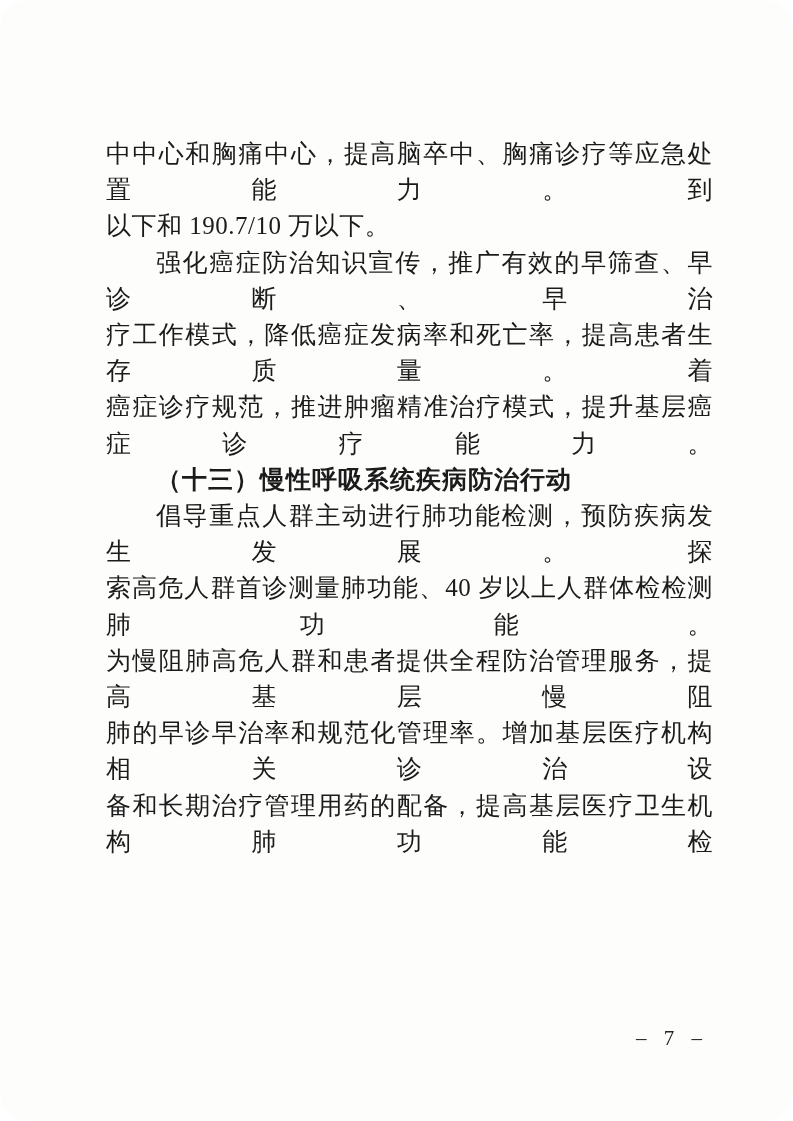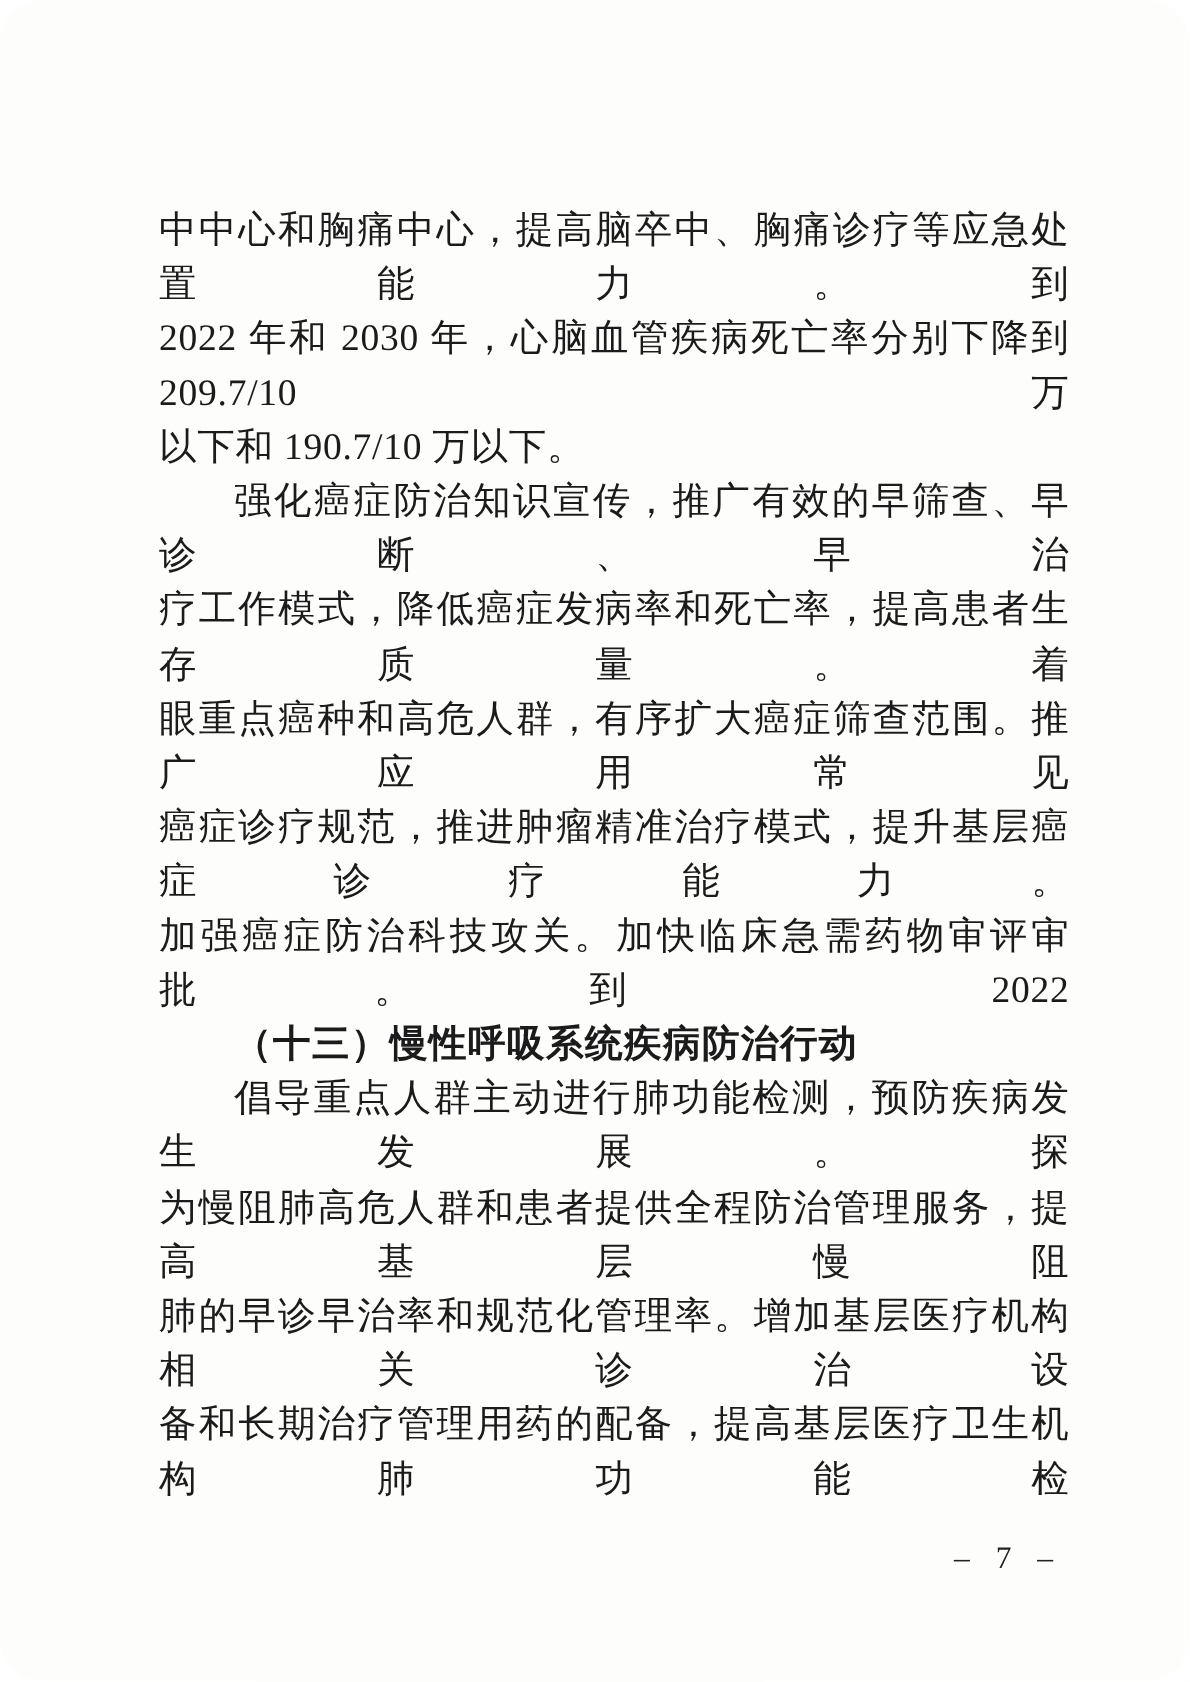--- a/index.html
+++ b/index.html
@@ -52,27 +52,25 @@
     letter-spacing: 6px;
     color: #222222;
   }
 </style>
 </head>
 <body>
 
 <div class="page">
   <div class="page-body">
       <div class="line fill">中中心和胸痛中心，提高脑卒中、胸痛诊疗等应急处置能力。到</div>
-      <div class="line fill">2022 年和 2030 年，心脑血管疾病死亡率分别下降到 209.7/10 万</div>
       <div class="line">以下和 190.7/10 万以下。</div>
       <div class="line fill indent">强化癌症防治知识宣传，推广有效的早筛查、早诊断、早治</div>
       <div class="line fill">疗工作模式，降低癌症发病率和死亡率，提高患者生存质量。着</div>
-      <div class="line fill">眼重点癌种和高危人群，有序扩大癌症筛查范围。推广应用常见</div>
       <div class="line fill">癌症诊疗规范，推进肿瘤精准治疗模式，提升基层癌症诊疗能力。</div>
-      <div class="line fill">加强癌症防治科技攻关。加快临床急需药物审评审批。到 2022</div>
       <div class="line heading">（十三）慢性呼吸系统疾病防治行动</div>
       <div class="line fill indent">倡导重点人群主动进行肺功能检测，预防疾病发生发展。探</div>
+      <div class="line fill">索高危人群首诊测量肺功能、40 岁以上人群体检检测肺功能。</div>
       <div class="line fill">为慢阻肺高危人群和患者提供全程防治管理服务，提高基层慢阻</div>
       <div class="line fill">肺的早诊早治率和规范化管理率。增加基层医疗机构相关诊治设</div>
       <div class="line fill">备和长期治疗管理用药的配备，提高基层医疗卫生机构肺功能检</div>
     </div>
   <div class="page-number">– 7 –</div>
 </div>
 
 </body></html>

